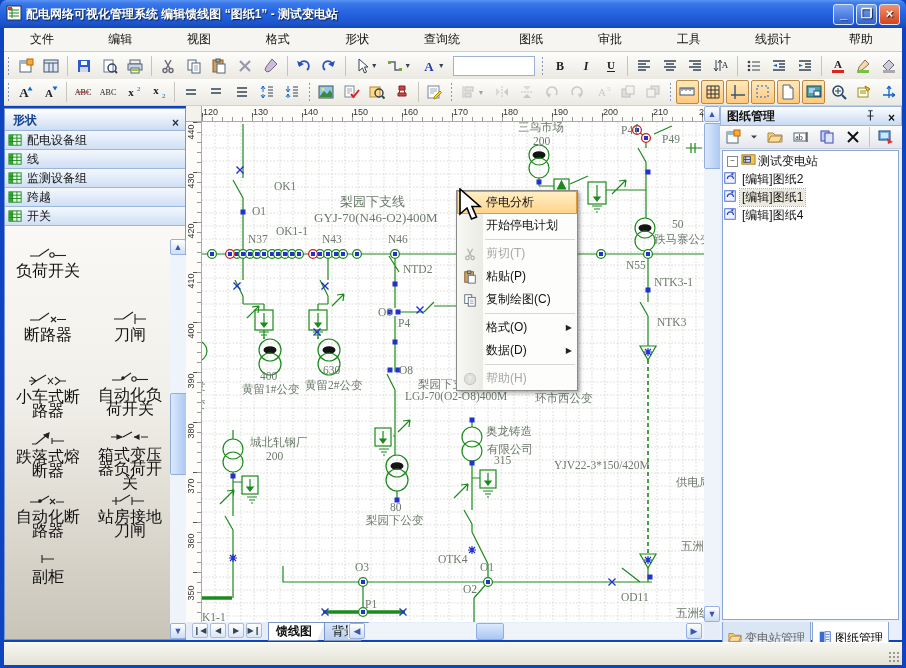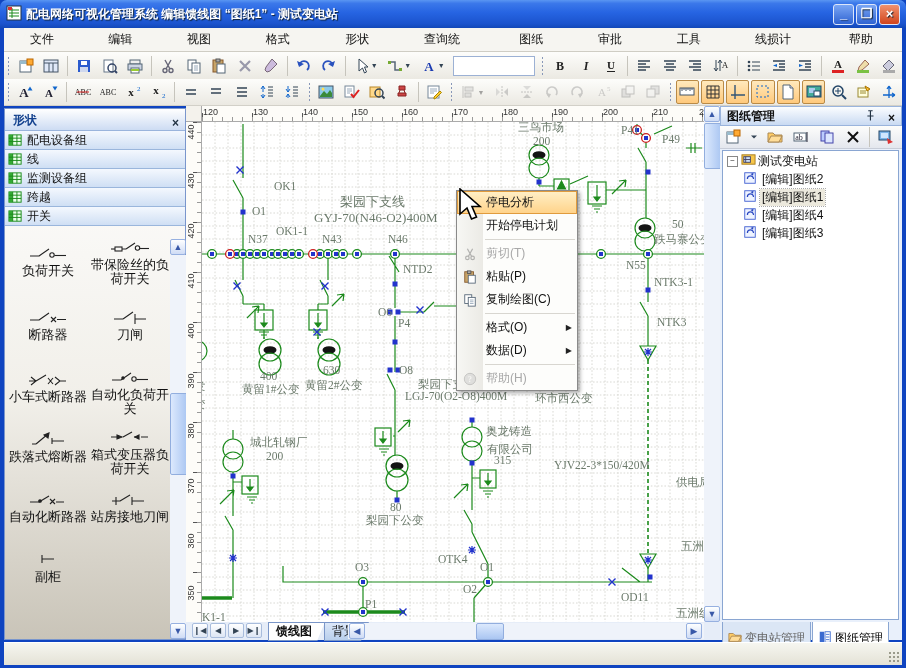--- a/index.html
+++ b/index.html
@@ -31,21 +31,21 @@
   
   #shapes{position:absolute;left:4px;top:108px;width:182px;height:532px;border:1px solid #7a96cc;background:linear-gradient(180deg,#ffffff,#f1efe9 55%,#c9c4b8);box-sizing:border-box}
   #shapes .hdr{position:absolute;left:0;top:0;width:100%;height:22px;background:linear-gradient(#fff,#cddcf3);border-bottom:1px solid #9ab4dc;
     font-weight:bold;color:#13418e;line-height:22px;padding-left:8px;box-sizing:border-box}
   #shapes .hdr .x{position:absolute;right:6px;top:3px;color:#234;font-weight:bold}
   .grp{position:relative;height:18px;background:linear-gradient(#f4f8fe,#cfdff4);border-bottom:1px solid #9ab6dc;display:flex;align-items:center;color:#111}
   .grp svg{margin:0 4px 0 3px}
   #grps{position:absolute;left:0;top:22px;width:100%}
   #stencil{position:absolute;left:0;top:130px;width:166px;height:402px;overflow:hidden}
   .shape-item{position:absolute;width:78px;text-align:center;color:#111}
-  .shape-item .lbl{font-size:13px;line-height:14px}
+  .shape-item .lbl{font-size:16px;line-height:14px}
   
   .sbtn{position:absolute;width:16px;height:16px;background:linear-gradient(#feffff,#cfdcf5);border:1px solid #96b0e0;border-radius:2px;color:#3858a8;
     font-size:9px;text-align:center;line-height:14px;box-sizing:border-box}
   .sthumb{position:absolute;background:linear-gradient(90deg,#dce9fd,#aac6f2);border:1px solid #92aede;border-radius:2px}
   .sthumb.h{background:linear-gradient(180deg,#dce9fd,#aac6f2)}
   .strack{position:absolute;background:#eff3fa}
   
   #canvaswrap{position:absolute;left:186px;top:106px;width:534px;height:516px;background:#fff}
   #corner{position:absolute;left:0;top:0;width:16px;height:16px;background:#f4f2ec;border-right:1px solid #aaa;border-bottom:1px solid #aaa;box-sizing:border-box}
   #rtop{position:absolute;left:16px;top:0;width:502px;height:16px;background:#fdfcf8;border-bottom:1px solid #aaa;box-sizing:border-box;
@@ -71,21 +71,21 @@
   .cm-sep{height:1px;background:#d8d6d0;margin:2px 2px 2px 28px}
   
   #rpanel{position:absolute;left:720px;top:106px;width:182px;height:534px;background:#e9f0fb}
   #rpanel .hdr{position:absolute;left:0;top:0;width:100%;height:20px;background:linear-gradient(#fbfdff,#c9daf2);border:1px solid #9ab4dc;box-sizing:border-box;
     line-height:18px;padding-left:6px;color:#111;font-weight:bold}
   #rpanel .hdr .hico{position:absolute;top:2px}
   #rtb{position:absolute;left:0;top:20px;width:100%;height:22px;background:linear-gradient(#fdfdfb,#e4e7ee);border-bottom:1px solid #c8cdd8;display:flex;align-items:center}
   #tree{position:absolute;left:2px;top:44px;width:177px;height:470px;background:#fff;border:1px solid #8aa6d2;box-sizing:border-box;overflow:hidden}
   .trow{display:flex;align-items:center;height:16px;margin-top:2px;color:#111;white-space:nowrap}
   .trow .exp{width:9px;height:9px;border:1px solid #888;background:#fff;font-size:8px;line-height:7px;text-align:center;color:#333;margin:0 3px 0 4px}
-  .trow.child{padding-left:20px}
+  .trow.child{}
   .trow .tlbl{padding:0 2px}
   .trow.sel .tlbl{background:#ece9dd;outline:1px dotted #aaa}
   
   #rtabs{position:absolute;left:2px;top:516px;width:178px;height:17px;display:flex}
   .ptab{display:flex;align-items:center;padding:8px 5px;height:17px;border:1px solid #8aa6d2;border-top:none;background:#dbe6f5;color:#666;margin-right:1px}
   .ptab.active{background:#fff;color:#000}
   .ptab svg{margin-right:3px}
   
   #bstrip{position:absolute;left:186px;top:622px;width:534px;height:18px;background:#e6edf8}
   .navb{position:absolute;top:1px;width:16px;height:15px;background:linear-gradient(#fff,#dde6f4);border:1px solid #a8bcdc;border-radius:2px;
@@ -576,29 +576,20 @@
         </div>
       </div>
     <div id="stencil">
         <div class="shape-item" style="left: 4px; top: 6px;"><svg width="40" height="16" viewBox="0 0 40 16">
             <g stroke="#222" fill="none" stroke-width="1.1">
               <path d="M2 11 H11 M11 11 L21 4"></path>
               <circle cx="24" cy="10" r="2.2"></circle>
               <path d="M26.5 10.5 H38"></path>
             </g>
           </svg><div class="lbl">负荷开关</div></div>
-        <div class="shape-item" style="left: 86px; top: 0px;"><svg width="40" height="16" viewBox="0 0 40 16">
-            <g stroke="#222" fill="none" stroke-width="1.1">
-              <path d="M1 10 H5"></path>
-              <rect x="5" y="8" width="7" height="4"></rect>
-              <path d="M12 10 H16 M16 10 L25 4"></path>
-              <circle cx="27.5" cy="9" r="2.2"></circle>
-              <path d="M30 9.5 H39"></path>
-            </g>
-          </svg><div class="lbl">带保险丝的负荷开关</div></div>
         <div class="shape-item" style="left: 4px; top: 70px;"><svg width="40" height="16" viewBox="0 0 40 16">
             <g stroke="#222" fill="none" stroke-width="1.1">
               <path d="M2 11 H11 M11 11 L21 4 M23 8 l5 5 M28 8 l-5 5 M29 10.5 H38"></path>
             </g>
           </svg><div class="lbl">断路器</div></div>
         <div class="shape-item" style="left: 86px; top: 70px;"><svg width="40" height="16" viewBox="0 0 40 16">
             <g stroke="#222" fill="none" stroke-width="1.1">
               <path d="M4 10 H13 M13 10 L23 3 M25 5 V15 M25 10 H36"></path>
             </g>
           </svg><div class="lbl">刀闸</div></div>
@@ -963,28 +954,20 @@
           <span class="tlbl">[编辑]图纸1</span>
         </div>
         <div class="trow child">
           <span style="margin-right:3px"><svg width="14" height="14" viewBox="0 0 16 16">
               <rect x="2" y="2" width="12" height="12" fill="#eef3ff" stroke="#3a5ad0"></rect>
               <path d="M5 9 a3.5 3.5 0 1 1 7 0" fill="none" stroke="#2a48c0" stroke-width="1.4"></path>
               <path d="M8.5 3.5 l3.5 -1.5 -0.5 3.5 z" fill="#2a48c0"></path>
             </svg></span>
           <span class="tlbl">[编辑]图纸4</span>
         </div>
-        <div class="trow child">
-          <span style="margin-right:3px"><svg width="14" height="14" viewBox="0 0 16 16">
-              <rect x="2" y="2" width="12" height="12" fill="#eef3ff" stroke="#3a5ad0"></rect>
-              <path d="M5 9 a3.5 3.5 0 1 1 7 0" fill="none" stroke="#2a48c0" stroke-width="1.4"></path>
-              <path d="M8.5 3.5 l3.5 -1.5 -0.5 3.5 z" fill="#2a48c0"></path>
-            </svg></span>
-          <span class="tlbl">[编辑]图纸3</span>
-        </div>
       </div>
     <div id="rtabs">
         <div class="ptab">
           <span><svg width="14" height="14" viewBox="0 0 16 16">
               <path d="M1 4 h5 l2 2 h7 v7 H1 Z" fill="#fc6" stroke="#a85"></path>
               <path d="M1 13 L4 7 H15 L12 13 Z" fill="#fd9" stroke="#a85"></path>
             </svg></span>
           <span>变电站管理</span>
         </div>
         <div class="ptab active">

